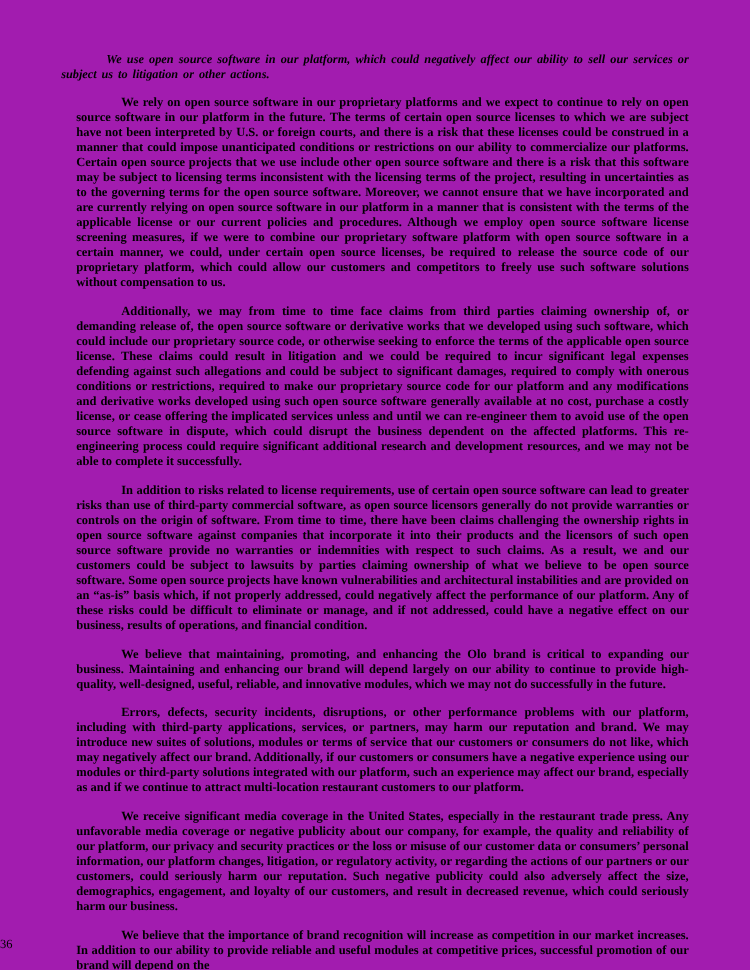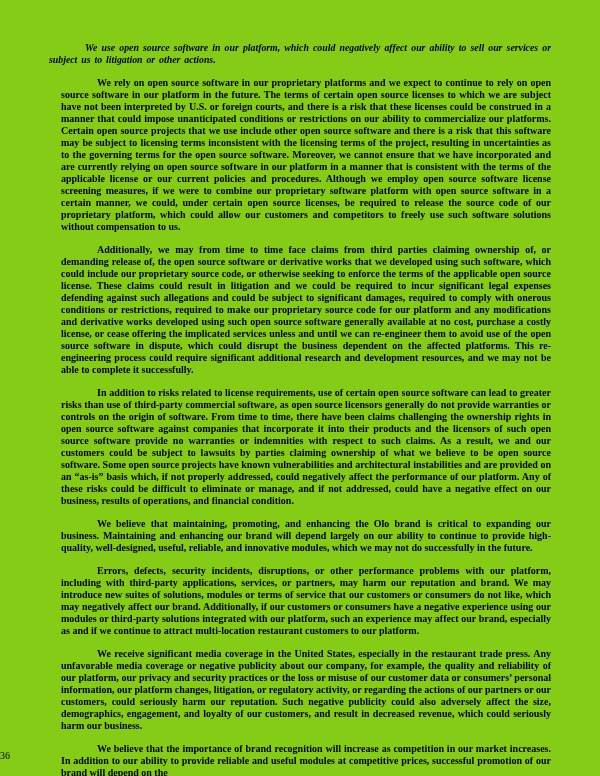--- a/index.html
+++ b/index.html
@@ -14,21 +14,21 @@
     overflow: hidden;
     font-family: "Liberation Serif", serif;
     color: #000000;
   }
   .page {
     position: absolute;
     top: 0;
     left: 0;
     width: 600px;
     height: 776px;
-    background: #84cc16;
+    background: #a21caf;
     box-sizing: border-box;
     padding: 42px 49px 0 49px;
   }
   .heading {
     font-weight: bold;
     font-style: italic;
     font-size: 9.8px;
     line-height: 12px;
     text-align: justify;
     text-indent: 36px;

